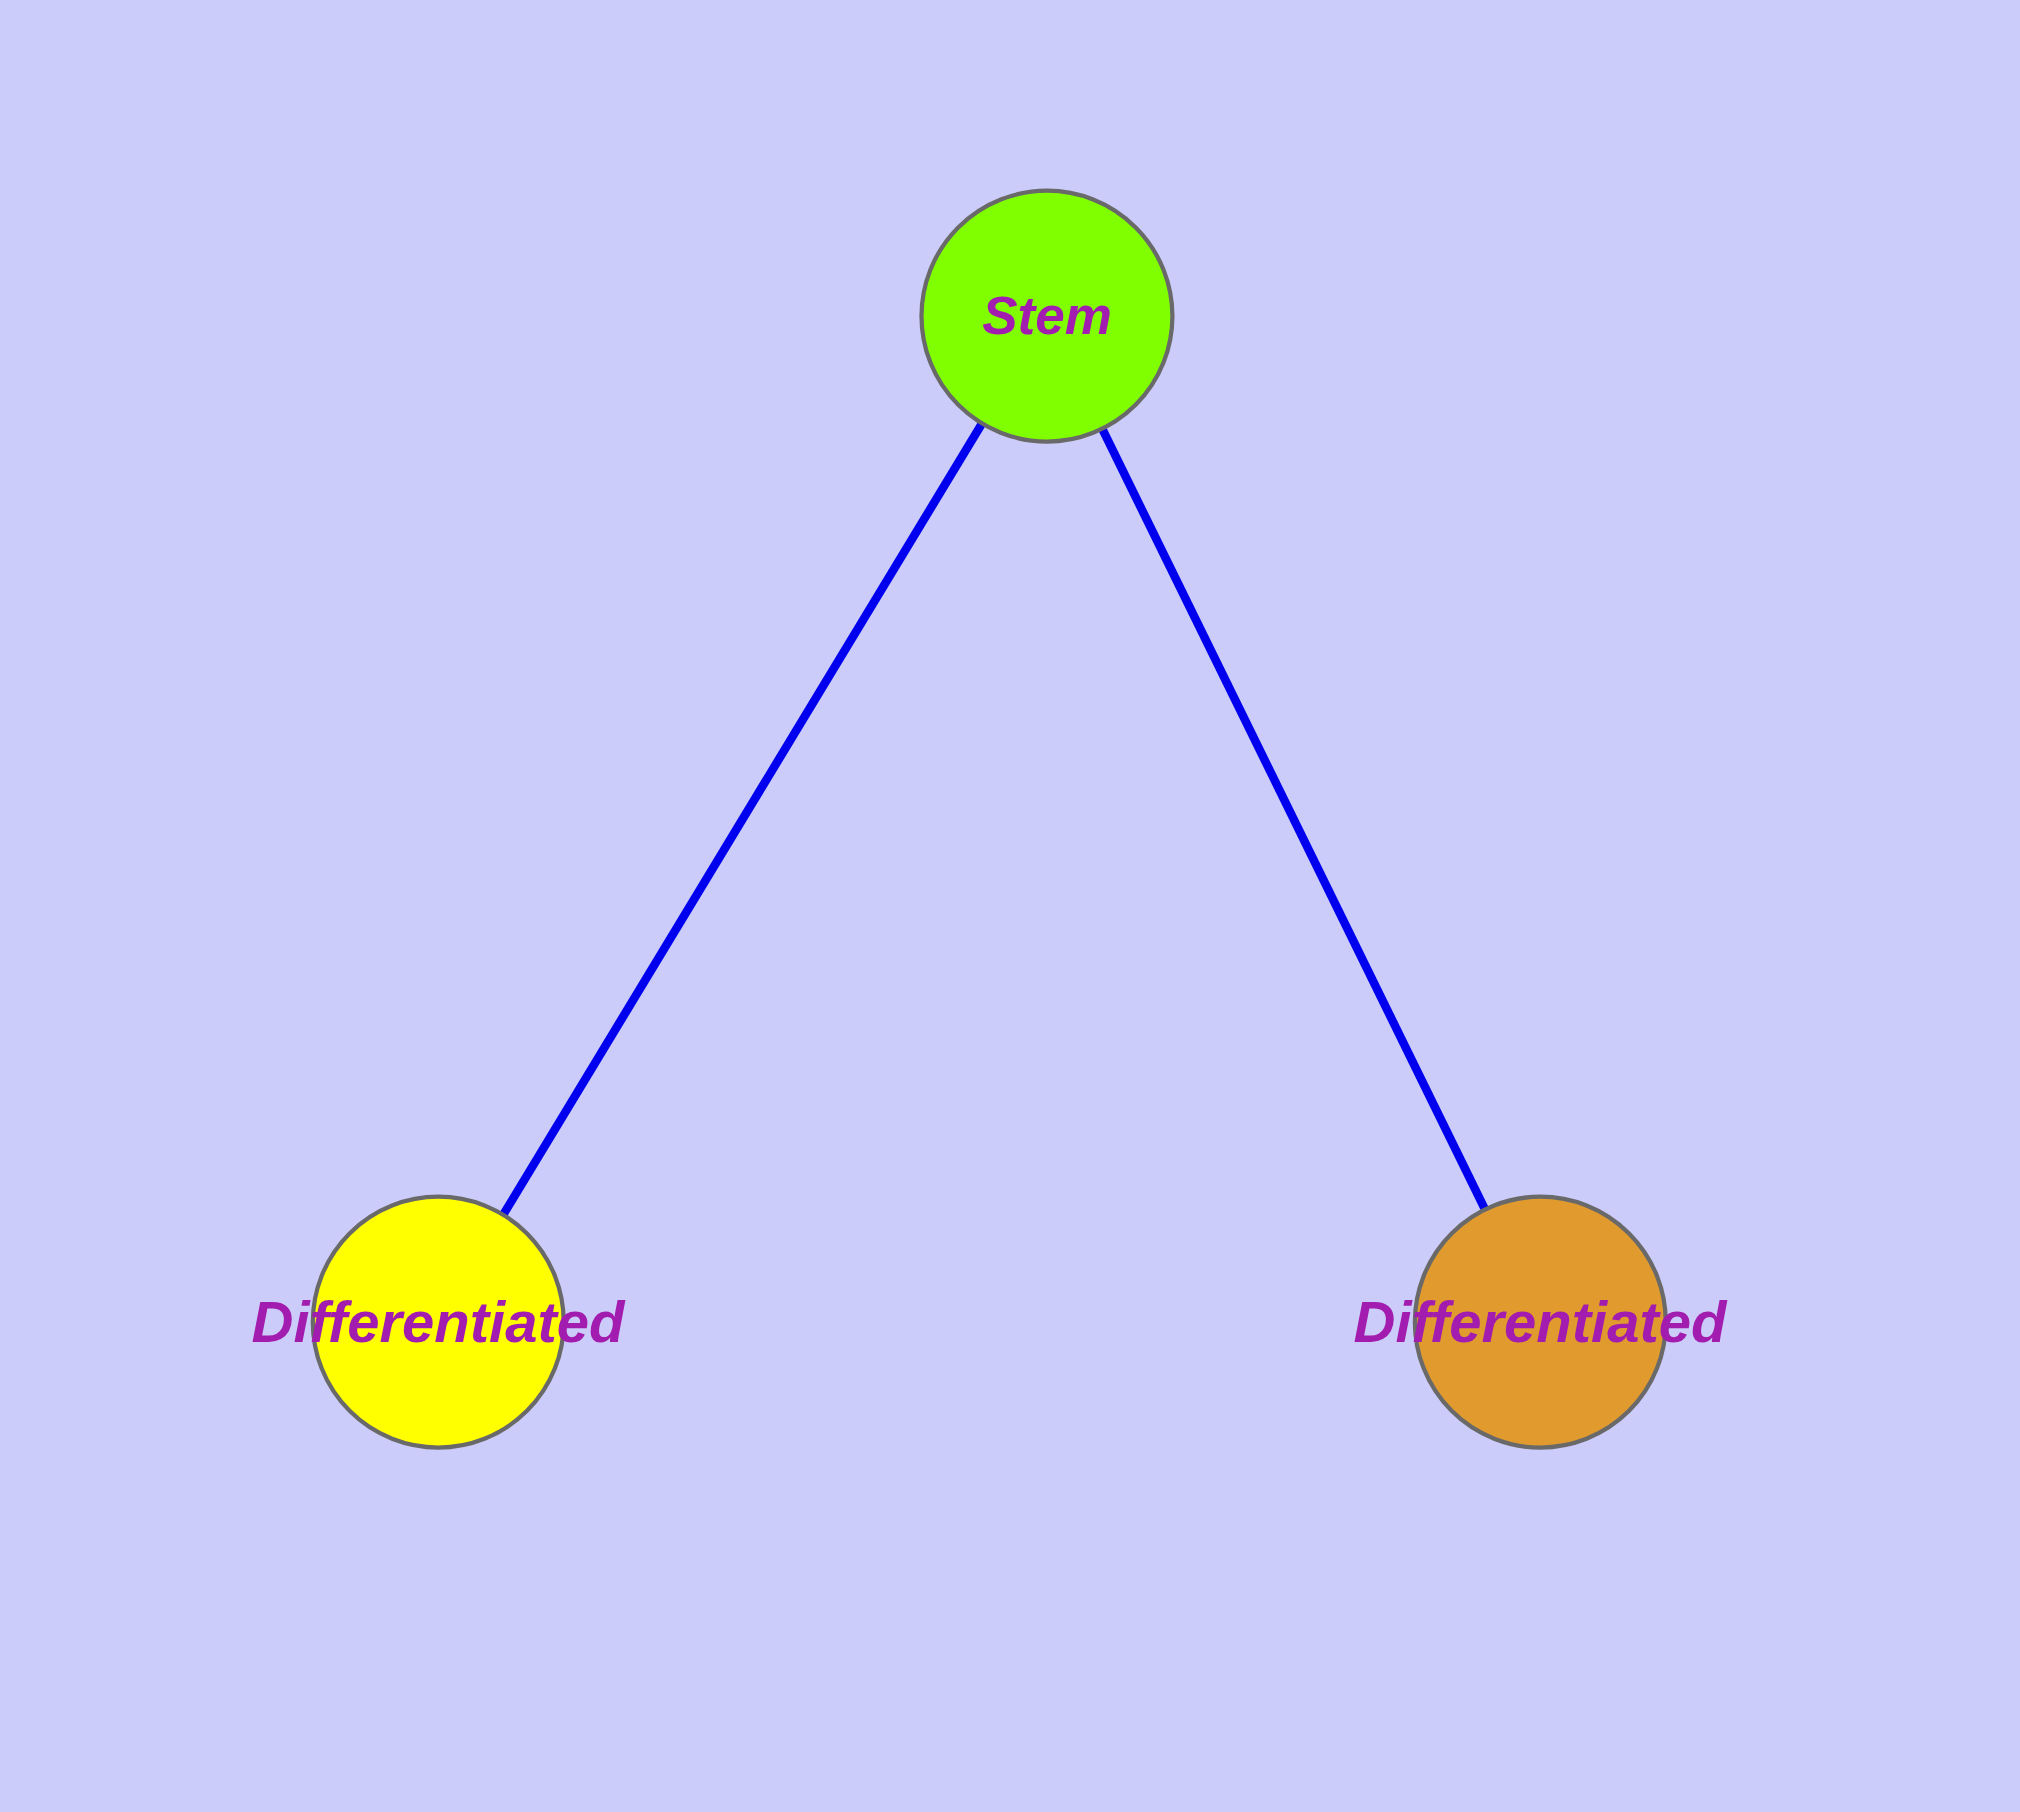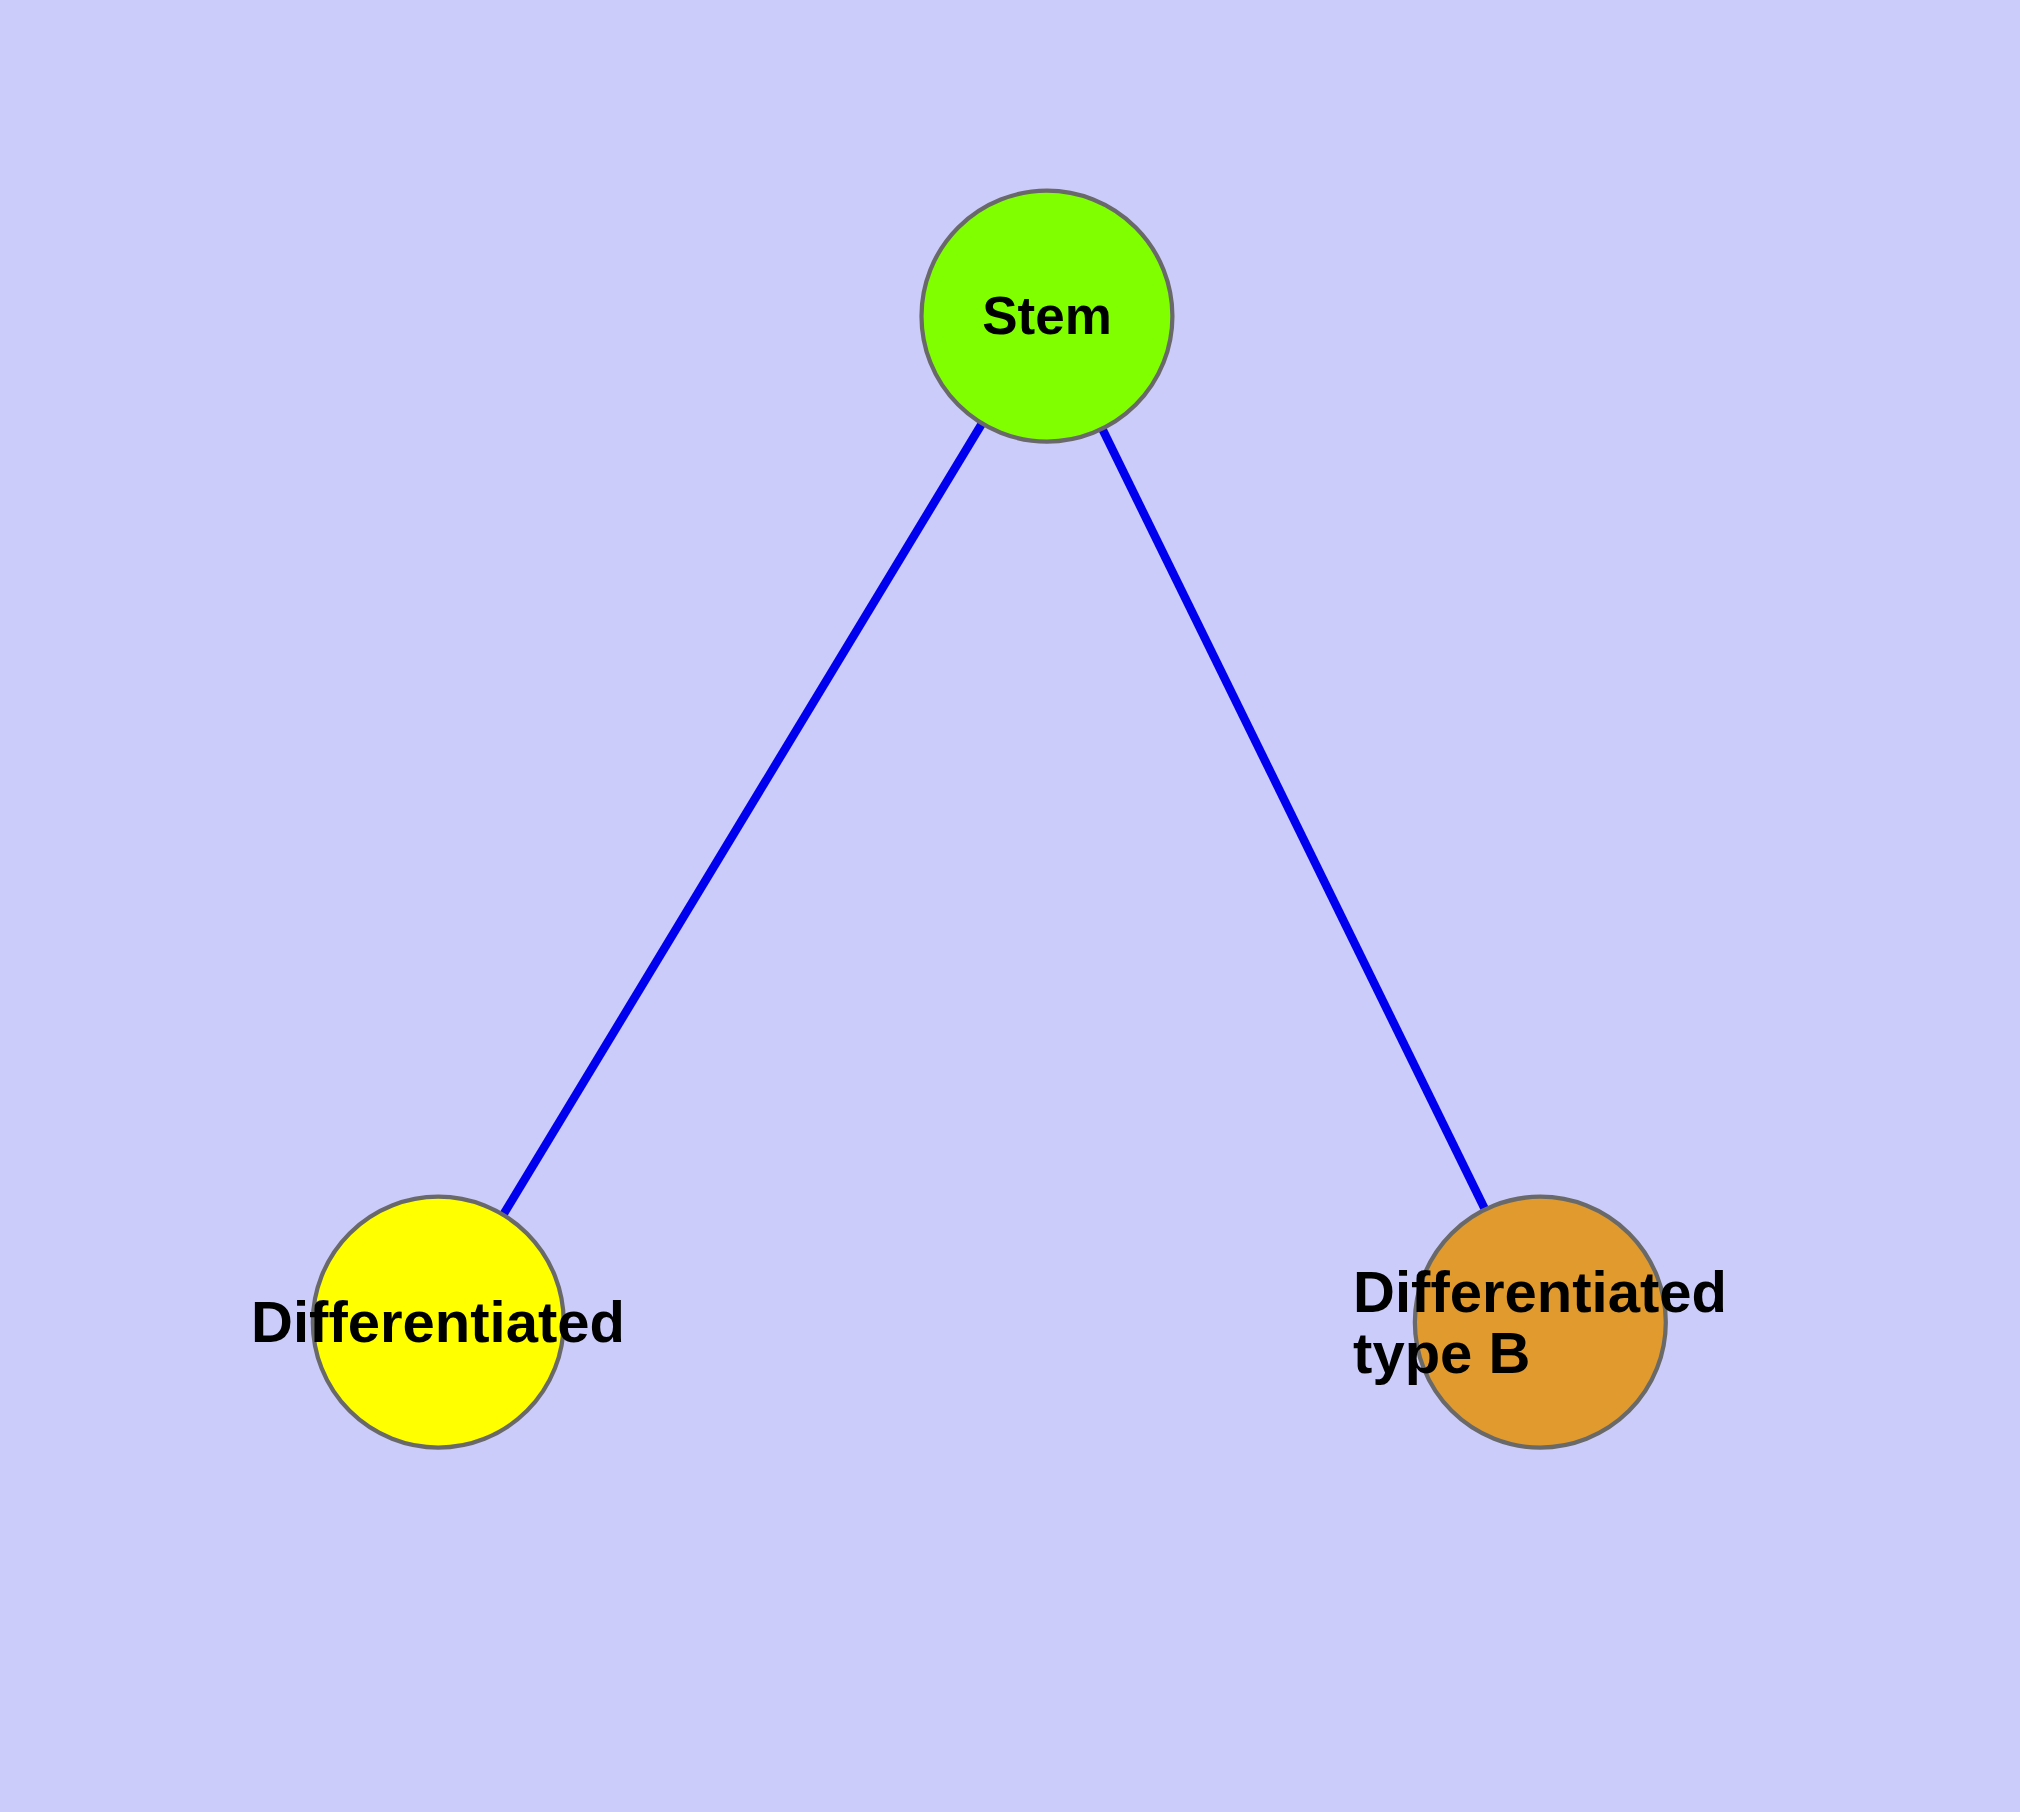--- a/index.html
+++ b/index.html
@@ -17,26 +17,28 @@
   }
   #graph-svg {
     position: absolute;
     left: 0;
     top: 0;
     width: 2021px;
     height: 1812px;
   }
   .node-label {
     position: absolute;
+    text-align: center;
     font-weight: bold;
-    color: #000000;
+    color: #a21caf;
     white-space: pre;
     line-height: 1.06;
     pointer-events: none;
     transform: translate(-50%, -50%);
+    font-style: italic;
   }
   .label-line { display: block; }
 </style>
 </head>
 <body>
 
 <div id="canvas" style="width: 2021px; height: 1812px; background: rgb(204, 204, 250);">
 
   <svg id="graph-svg" viewBox="0 0 2384 2138" preserveAspectRatio="none">
     <g id="edges-layer">
@@ -46,17 +48,17 @@
     <g id="nodes-layer">
         <circle cx="1235" cy="373" r="148" fill="#80ff00" stroke="#696969" stroke-width="5"></circle>
         <circle cx="517" cy="1560" r="148" fill="#ffff00" stroke="#696969" stroke-width="5"></circle>
         <circle cx="1817" cy="1560" r="148" fill="#e09a2e" stroke="#696969" stroke-width="5"></circle>
       </g>
   </svg>
 
   <div id="labels-layer">
       <div class="node-label" style="left: 1047px; top: 316px; font-size: 53px;"><span class="label-line">Stem</span></div>
       <div class="node-label" style="left: 438px; top: 1322px; font-size: 58px;"><span class="label-line">Differentiated</span></div>
-      <div class="node-label" style="left: 1540px; top: 1322px; font-size: 58px;"><span class="label-line">Differentiated</span><span class="label-line">type B</span></div>
+      <div class="node-label" style="left: 1540px; top: 1322px; font-size: 58px;"><span class="label-line">Differentiated</span></div>
     </div>
 
 </div>
 
 
 </body></html>

